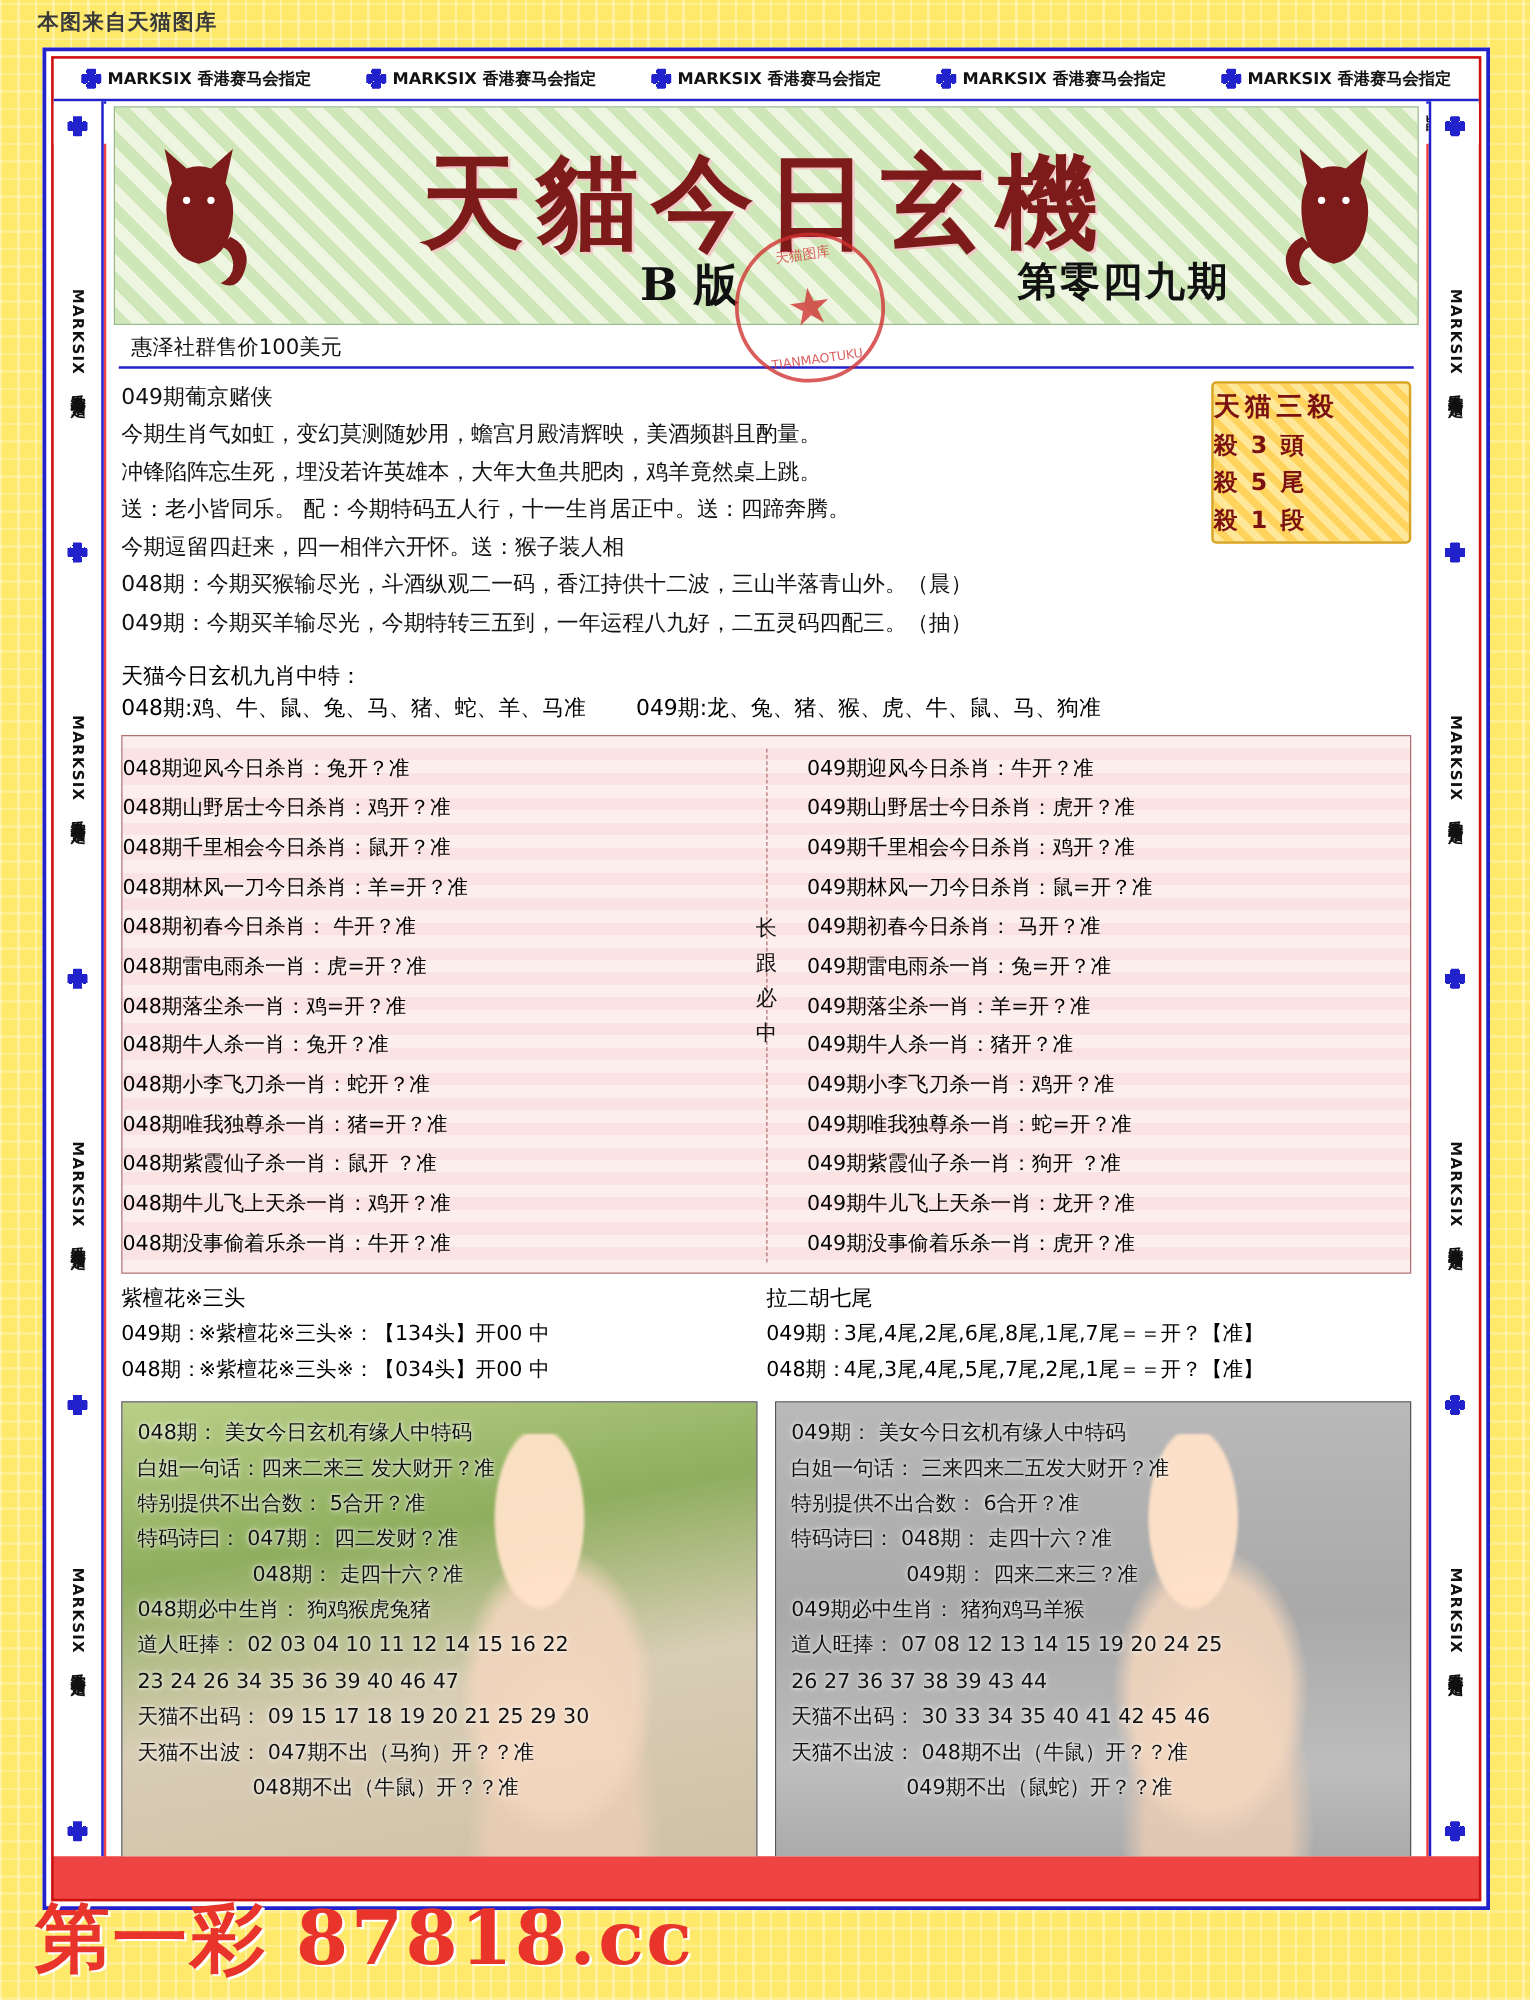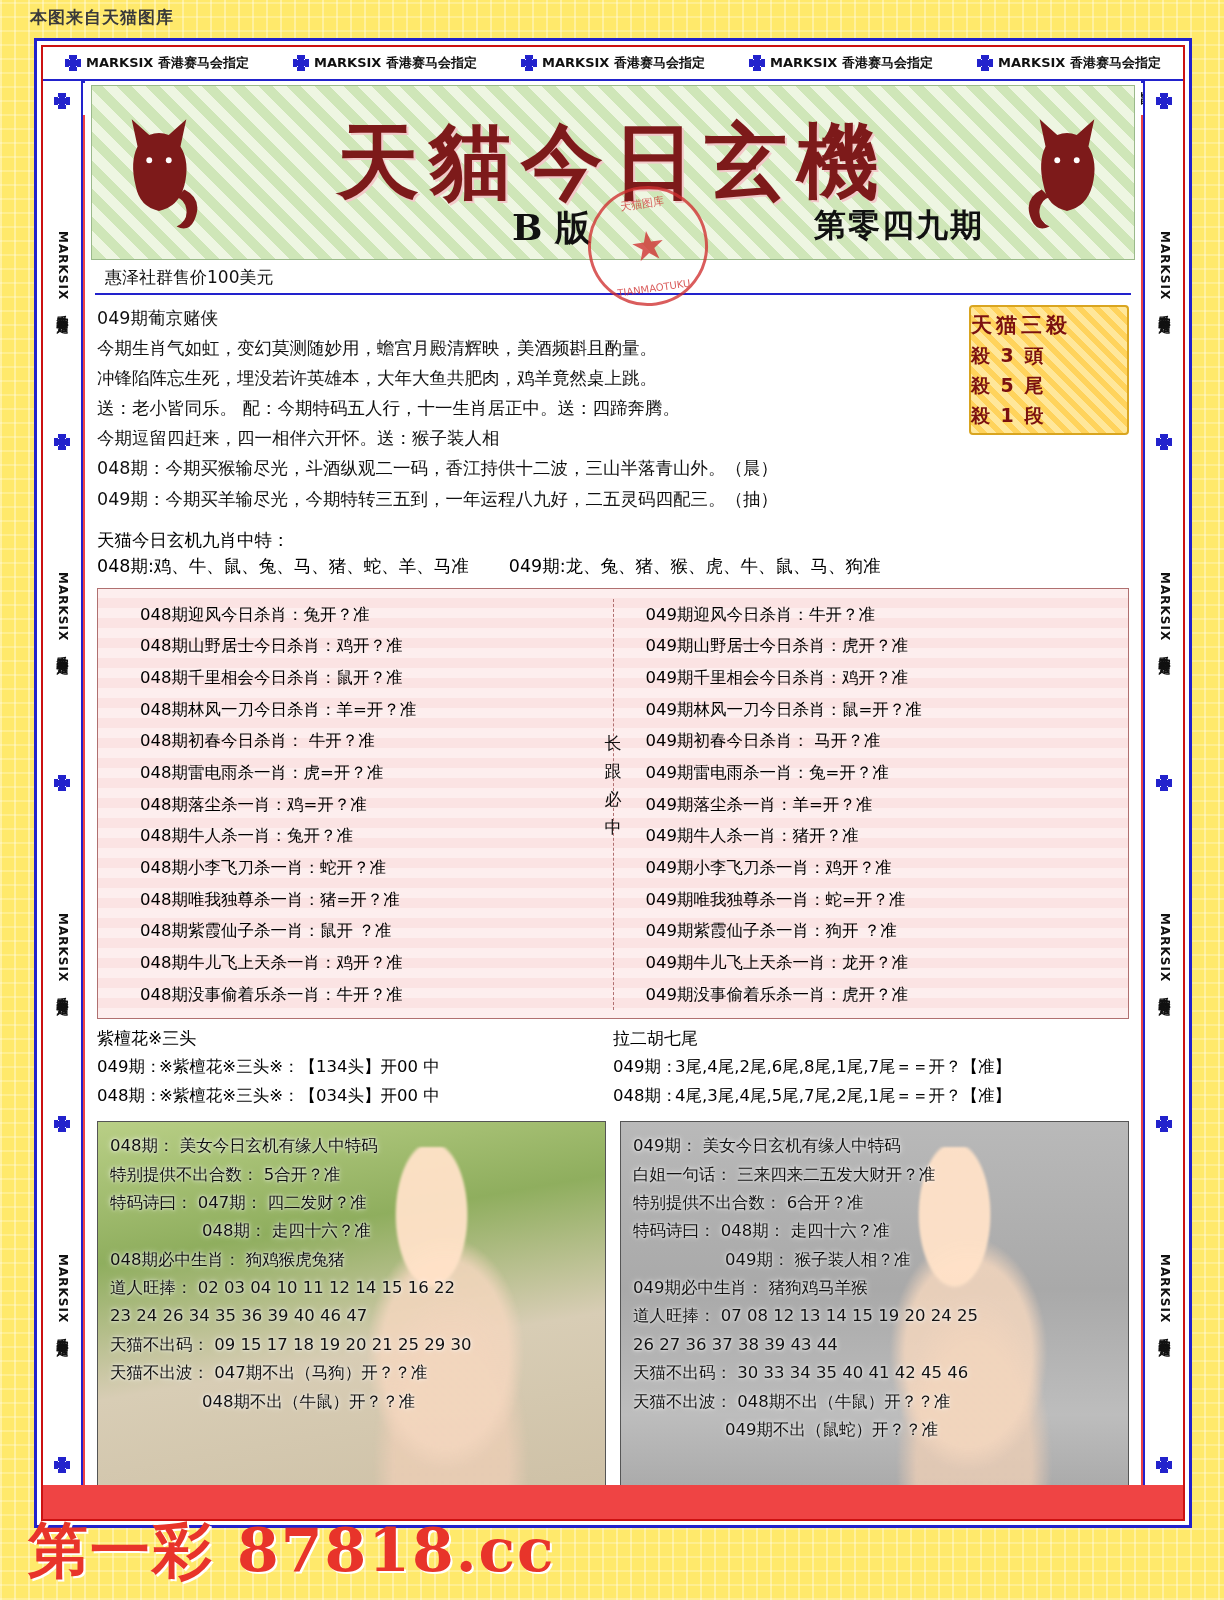--- a/index.html
+++ b/index.html
@@ -169,21 +169,21 @@
     margin:10px 12px 0 12px;
     border:1px solid #b07070;
     background:
       repeating-linear-gradient(0deg, #fdeeee 0 10px, #fbe3e3 10px 20px);
     display:flex;
     position:relative;
     padding:10px 0 8px 0;
   }
   .kill-col { flex:1; }
   .kill-col.left-col { border-right:1px dashed #b07070; }
-  .kill-line { font-size:16.5px; line-height:1.92; padding-left:42px; white-space:nowrap; }
+  .kill-line { font-size:16.5px; line-height:1.92; white-space:nowrap; }
   .kill-col.right-col .kill-line { padding-left:32px; }
   .vertical-note {
     position:absolute; left:50%; top:140px; transform:translateX(-50%);
     font-size:17px; line-height:1.65; text-align:center; color:#111;
   }
   
   .mid-sec {
     margin:8px 12px 0 12px;
     display:flex; gap:0;
     font-size:16.5px;
@@ -411,39 +411,40 @@
             <span class="lbl">048期：</span><span>4尾,3尾,4尾,5尾,7尾,2尾,1尾＝＝开？【准】</span>
           </div>
         </div>
       </div>
 
       <div class="panels">
         <div class="panel left-panel">
           <div class="photo-figure"></div>
           <div class="panel-text" id="panel0">
               <div class="row">048期： 美女今日玄机有缘人中特码</div>
+              <div class="row">白姐一句话：四来二来三 发大财开？准</div>
               <div class="row">特别提供不出合数： 5合开？准</div>
               <div class="row">特码诗曰： 047期： 四二发财？准</div>
               <div class="row indent">048期： 走四十六？准</div>
               <div class="row">048期必中生肖： 狗鸡猴虎兔猪</div>
               <div class="row">道人旺捧： 02 03 04 10 11 12 14 15 16 22</div>
               <div class="row">23 24 26 34 35 36 39 40 46 47</div>
               <div class="row">天猫不出码： 09 15 17 18 19 20 21 25 29 30</div>
               <div class="row">天猫不出波： 047期不出（马狗）开？？准</div>
               <div class="row indent">048期不出（牛鼠）开？？准</div>
             </div>
         </div>
         <div class="panel right-panel">
           <div class="photo-figure"></div>
           <div class="panel-text" id="panel1">
               <div class="row">049期： 美女今日玄机有缘人中特码</div>
               <div class="row">白姐一句话： 三来四来二五发大财开？准</div>
               <div class="row">特别提供不出合数： 6合开？准</div>
               <div class="row">特码诗曰： 048期： 走四十六？准</div>
-              <div class="row indent">049期： 猴子装人相？准</div>
+              <div class="row indent">049期： 四来二来三？准</div>
               <div class="row">049期必中生肖： 猪狗鸡马羊猴</div>
               <div class="row">道人旺捧： 07 08 12 13 14 15 19 20 24 25</div>
               <div class="row">26 27 36 37 38 39 43 44</div>
               <div class="row">天猫不出码： 30 33 34 35 40 41 42 45 46</div>
               <div class="row">天猫不出波： 048期不出（牛鼠）开？？准</div>
               <div class="row indent">049期不出（鼠蛇）开？？准</div>
             </div>
         </div>
       </div>
 

